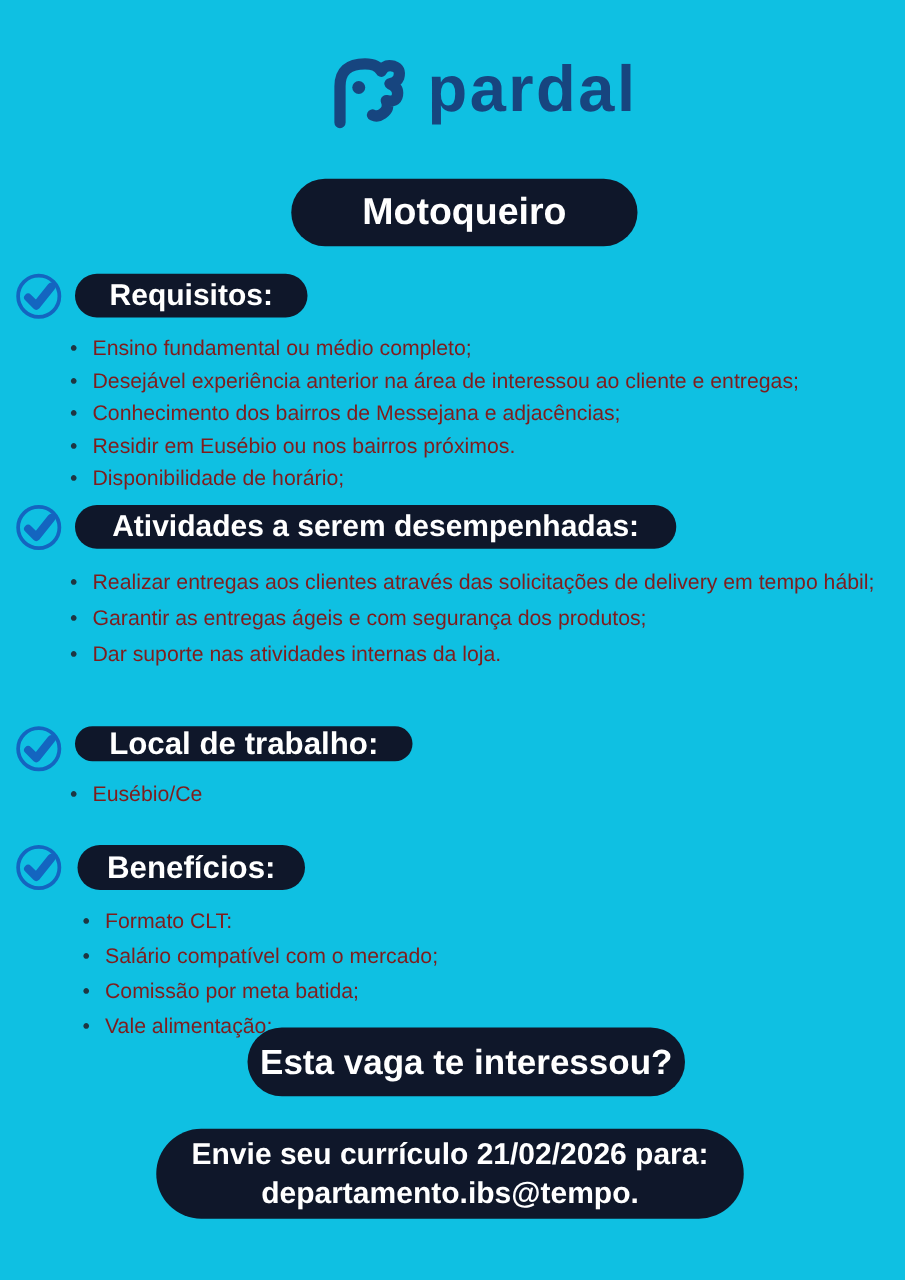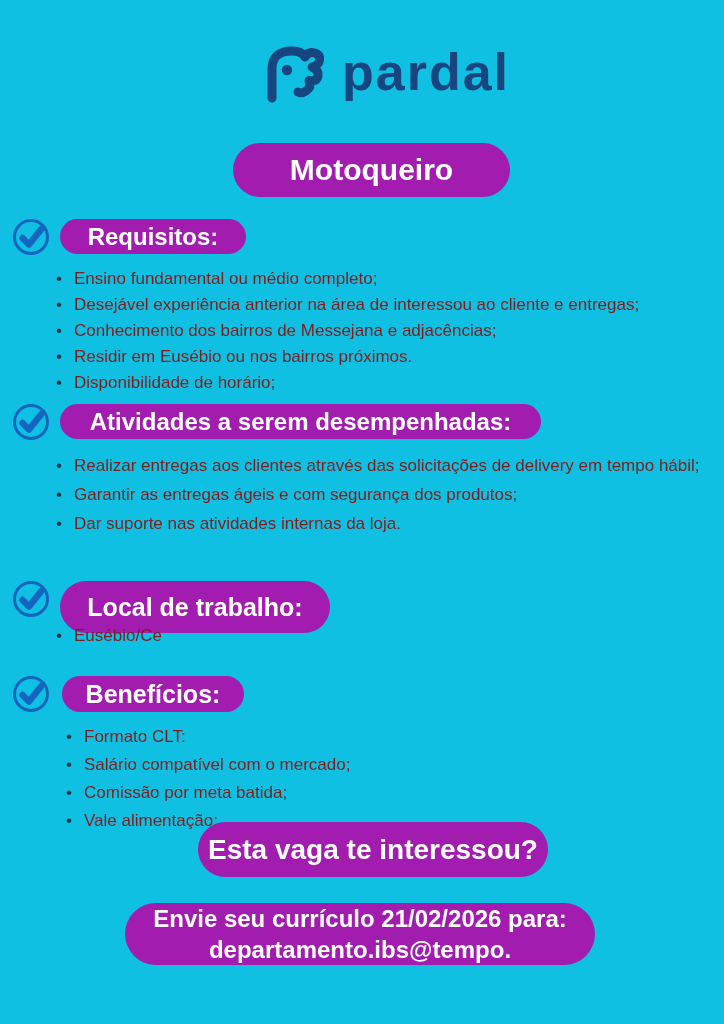--- a/index.html
+++ b/index.html
@@ -14,32 +14,32 @@
     position:absolute;top:36px;left:0;width:724px;height:76px;
     display:flex;align-items:center;justify-content:center;gap:14px;padding-left:24px;
   }
   .logo-icon{width:66px;height:62px;flex:0 0 auto;}
   .logo-word{
     font-size:52px;font-weight:700;color:#17457f;
     letter-spacing:2px;line-height:1;transform:translateY(-2px);
   }
   
   .pill{
-    position:absolute;background:#a21caf;border-radius:999px;
+    position:absolute;background:#0f172a;border-radius:999px;
     display:flex;align-items:center;justify-content:center;
     color:#ffffff;font-weight:700;text-align:center;
   }
   .pill-job{left:233px;top:143px;width:277px;height:54px;font-size:30px;}
   .pill-h1{left:60px;top:219px;width:186px;height:35px;font-size:24px;}
   .pill-h2{left:60px;top:404px;width:481px;height:35px;font-size:24px;}
-  .pill-h3{left:60px;top:581px;width:270px;height:52px;font-size:25px;}
+  .pill-h3{left:60px;top:581px;width:270px;height:28px;font-size:25px;}
   .pill-h4{left:62px;top:676px;width:182px;height:36px;font-size:25px;}
   .pill-q{left:198px;top:822px;width:350px;height:55px;font-size:28px;}
   .pill-send{
-    left:125px;top:903px;width:470px;height:62px;font-size:24px;
+    left:125px;top:903px;width:470px;height:72px;font-size:24px;
     flex-direction:column;line-height:31px;border-radius:36px;
   }
   
   .check{position:absolute;width:40px;height:40px;}
   .check-1{left:11px;top:217px;}
   .check-2{left:11px;top:402px;}
   .check-3{left:11px;top:579px;}
   .check-4{left:11px;top:674px;}
   
   ul.blist{

